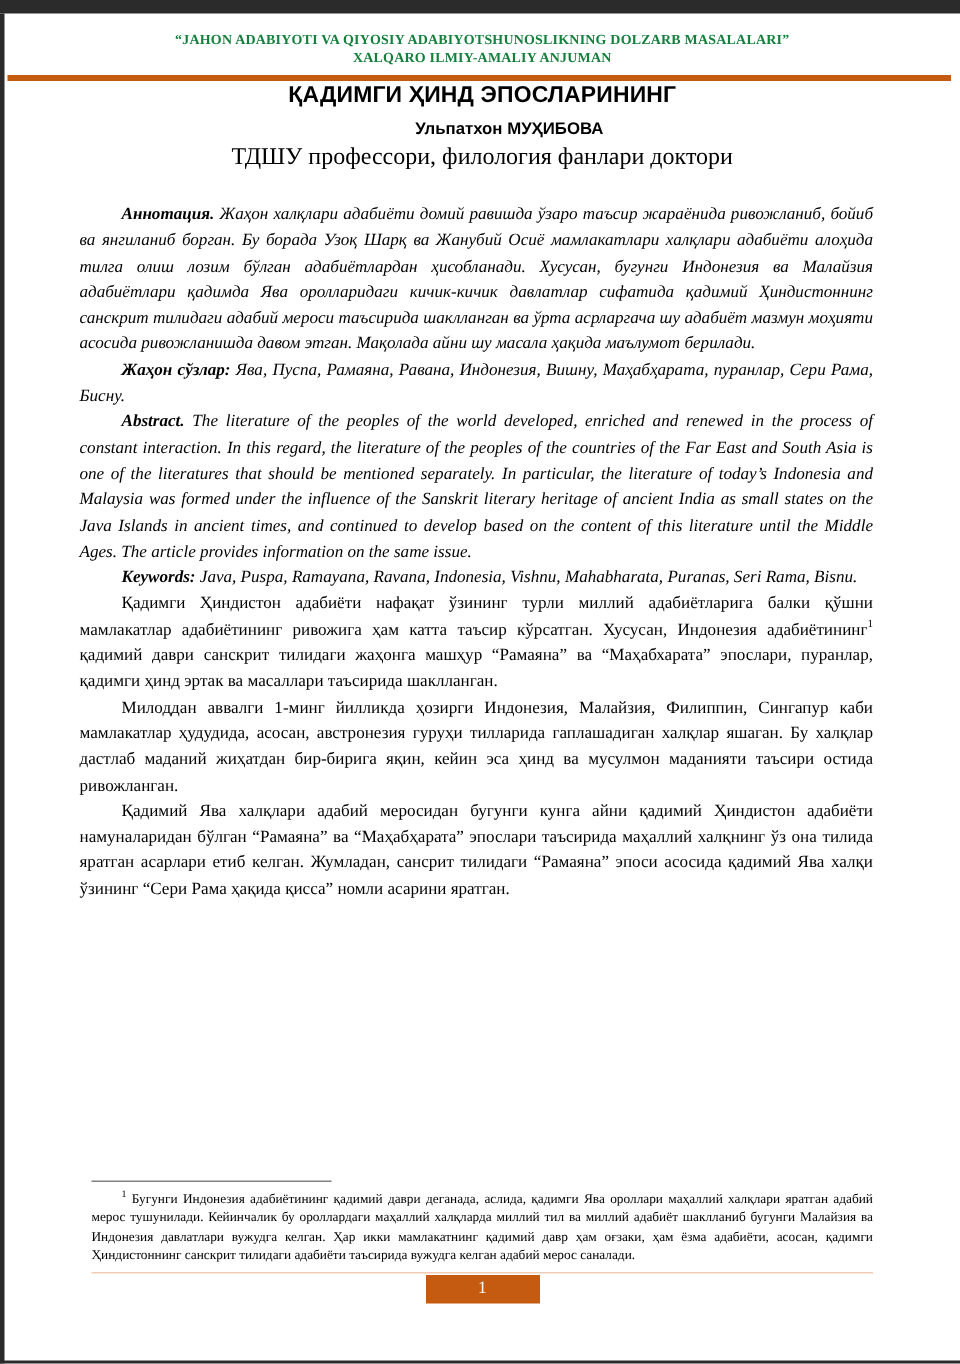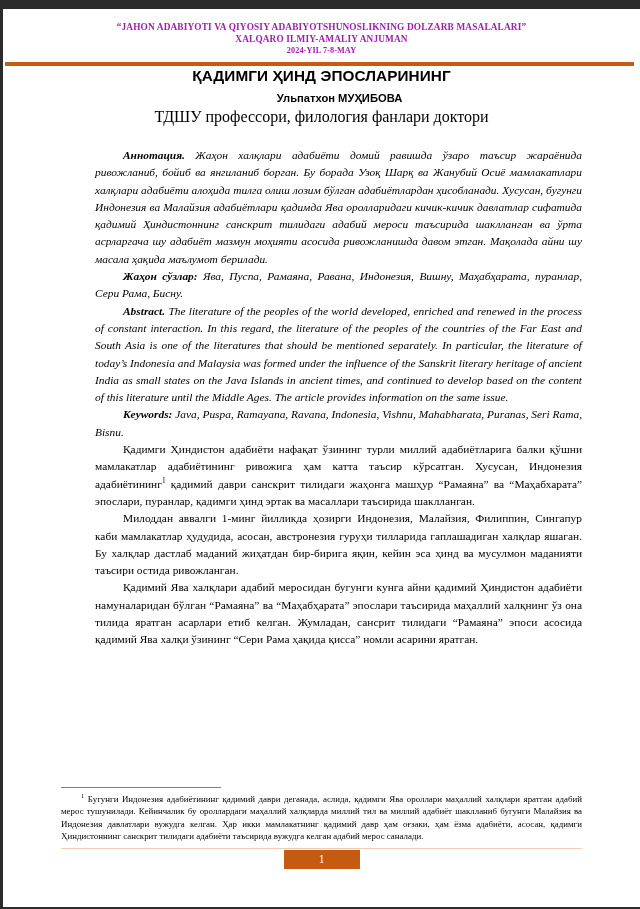--- a/index.html
+++ b/index.html
@@ -50,21 +50,21 @@
     top: 9px; left: 3px;
     width: 637px;
     height: 898px;
     box-sizing: border-box;
     padding: 0;
   }
 
   
   .conf-header {
     text-align: center;
-    color: #a21caf;
+    color: #15803d;
     font-family: "Liberation Serif", "DejaVu Serif", serif;
     font-weight: bold;
     padding-top: 12px;
   }
   .conf-line1 {
     font-size: 9.3px;
     letter-spacing: 0.15px;
     line-height: 12px;
   }
   .conf-line2 {
@@ -104,21 +104,21 @@
   }
   .affiliation {
     font-family: "Liberation Serif", "DejaVu Serif", serif;
     font-size: 16px;
     line-height: 16px;
     margin-top: 2px;
   }
 
   
   .content {
-    padding: 0 58px 0 92px;
+    padding: 0 58px 0 50px;
   }
   p.para {
     margin: 0;
     text-align: justify;
     text-justify: inter-word;
     font-size: 11.4px;
     line-height: 17.3px;
     text-indent: 28px;
   }
   p.para.italic {
@@ -203,21 +203,20 @@
 
   <div class="top-band"></div>
   <div class="left-rule"></div>
   <div class="bottom-rule"></div>
 
   <div class="sheet">
 
     <div class="conf-header">
       <div class="conf-line1">“JAHON ADABIYOTI VA QIYOSIY ADABIYOTSHUNOSLIKNING DOLZARB MASALALARI”</div>
       <div class="conf-line2">XALQARO ILMIY-AMALIY ANJUMAN</div>
-      <div class="conf-line3">2024-YIL 7-8-MAY</div>
     </div>
 
     <div class="orange-rule"></div>
 
     <div class="title-block">
       <div class="doc-title">ҚАДИМГИ ҲИНД ЭПОСЛАРИНИНГ</div>
       <div class="author">Ульпатхон МУҲИБОВА</div>
       <div class="affiliation">ТДШУ профессори, филология фанлари доктори</div>
     </div>
 

